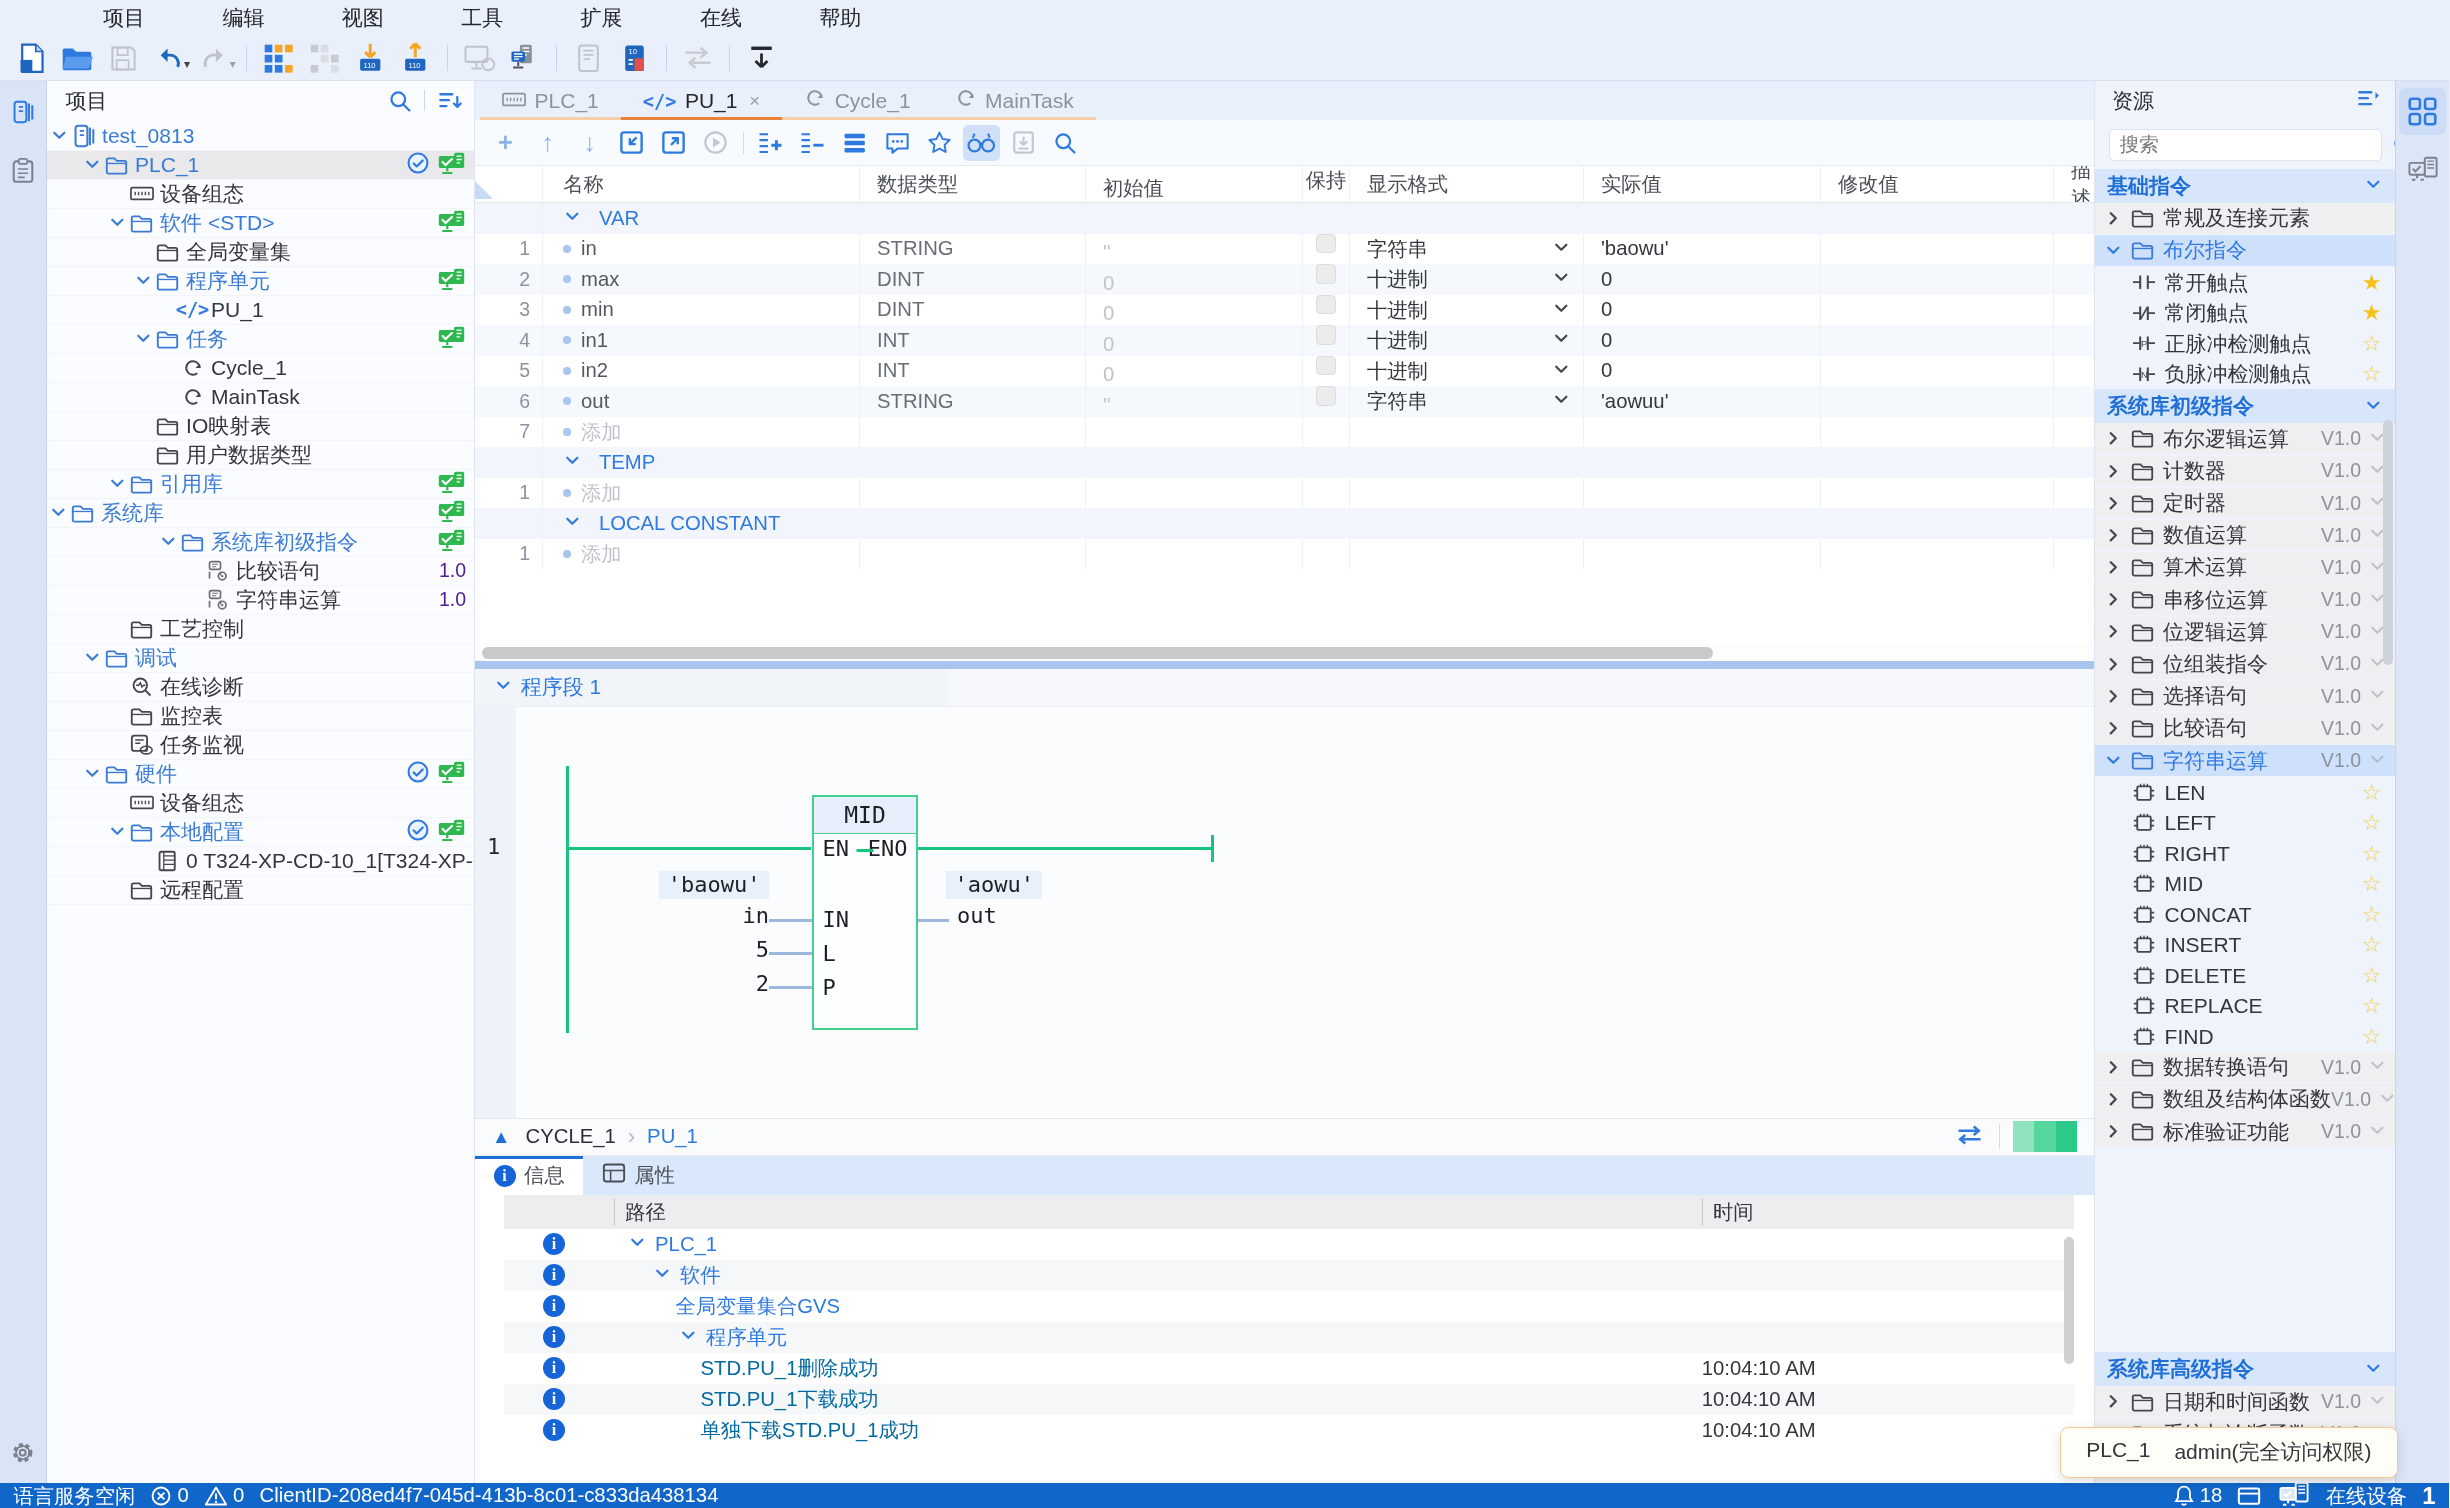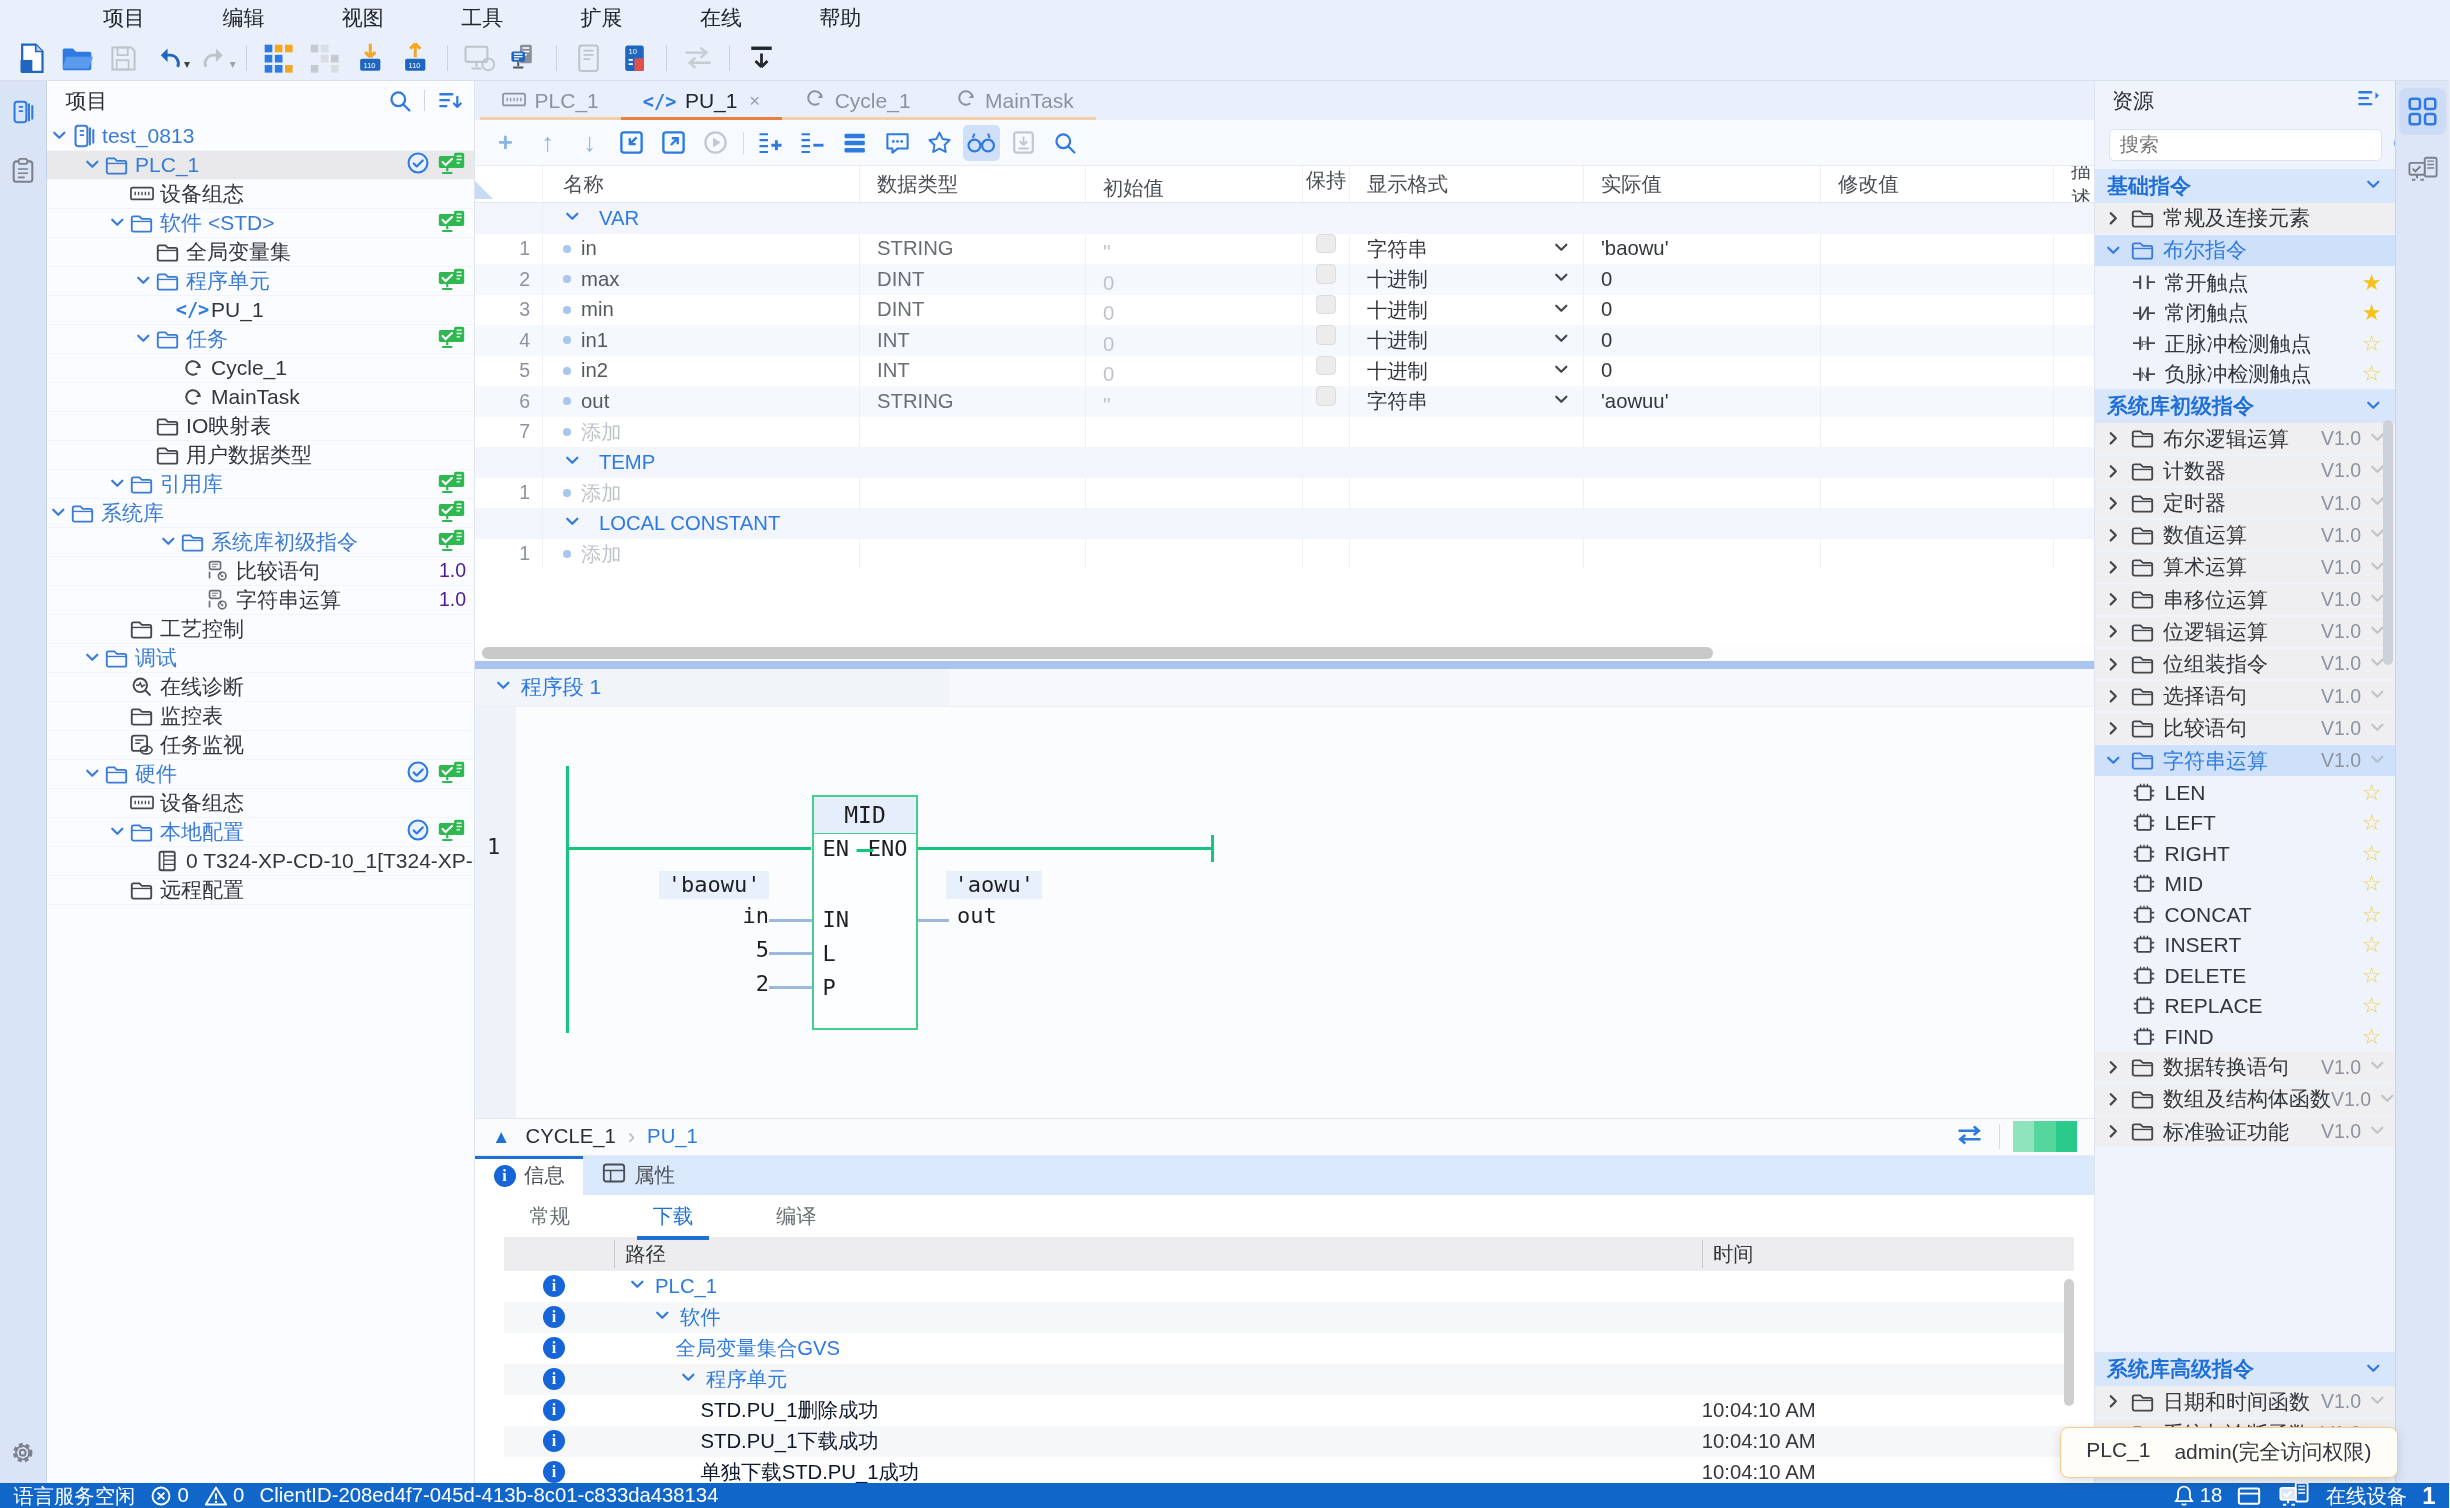--- a/index.html
+++ b/index.html
@@ -125,21 +125,21 @@
   .loghead{height:34px;background:#ededef;margin:0 20.3px 0 29px;display:flex;align-items:center;flex:none;}
   .loghead .h1{font-size:20.3px;color:#33363c;margin-left:110px;border-left:1.7px solid #c9c9c9;padding-left:10.2px;}
   .loghead .h2{font-size:20.3px;color:#33363c;margin-left:auto;width:372px;border-left:1.7px solid #c9c9c9;padding-left:10.2px;}
   .logbody{flex:1;overflow:hidden;position:relative;margin-left:29px;margin-right:20.3px;}
   .lrow{height:31px;display:flex;align-items:center;}
   .lrow.alt{background:#f6f7f9;}
   .lrow .info{margin-left:39px;flex:none;}
   .lrow .chev{margin-left:12px;}
   .lrow .ltext{font-size:20.3px;margin-left:8.5px;}
   .lrow .ltext.link{color:#2f7ae0;}
-  .lrow .ltext.plain{color:#0f172a;text-align:center;}
+  .lrow .ltext.plain{color:#0369a1;text-align:center;}
   .lrow .time{margin-left:auto;width:372px;font-size:20.3px;color:#33363c;}
   .vthumb{position:absolute;right:0;top:8.5px;width:10.2px;height:127px;border-radius:5.1px;background:#cfcfcf;}
 
   
   .rpanel{background:#eef3fc;border-left:0.8px solid #dfe5f0;display:flex;flex-direction:column;overflow:hidden;position:relative;}
   .rhead{height:39px;display:flex;align-items:center;padding:0 13.5px 0 17px;flex:none;}
   .rtitle{font-size:21px;color:#2b2f36;flex:1;}
   .rsearch{height:49px;display:flex;align-items:center;padding:0 10.2px 0 13.5px;gap:10.2px;flex:none;}
   .rinput{flex:1;height:32px;background:#fff;border:0.8px solid #dbe3f0;border-radius:5.1px;font-size:19.5px;color:#9aa0ab;padding:0 10.2px;outline:none;}
   .rsbtn{width:37px;height:34px;display:flex;align-items:center;justify-content:center;border-radius:5.1px;}
@@ -1238,25 +1238,20 @@
             <span>信息</span>
           </div>
           <div class="btab">
             <span><svg width="24" height="22" viewBox="0 0 28 26">
                 <rect x="2" y="3" width="24" height="20" rx="3" fill="none" stroke="#4a4e55" stroke-width="2.2"></rect>
                 <path d="M2 10h24M10 10v13" stroke="#4a4e55" stroke-width="1.8"></path>
               </svg></span>
             <span>属性</span>
           </div>
         </div>
-      <div class="subtabs" id="subtabs">
-          <div class="subtab">常规</div>
-          <div class="subtab active">下载</div>
-          <div class="subtab">编译</div>
-        </div>
       <div class="loghead">
         <span class="h1">路径</span>
         <span class="h2">时间</span>
       </div>
       <div class="logbody" id="logbody">
           <div class="lrow">
             <span class="info"><span style="display:inline-flex;width:22px;height:22px;border-radius:50%;background:#1565d8;color:#fff;align-items:center;justify-content:center;font-size:16px;font-weight:bold;font-family:'Liberation Serif',serif;">i</span></span>
             <span style="width: 51px; flex: 0 0 auto;"></span>
             <span class="chev"><svg width="18.6" height="18.6" viewBox="0 0 22 22">
                 <path d="M5 8l6 6 6-6" stroke="#2f7ae0" stroke-width="2.6" fill="none" stroke-linecap="round" stroke-linejoin="round"></path>

